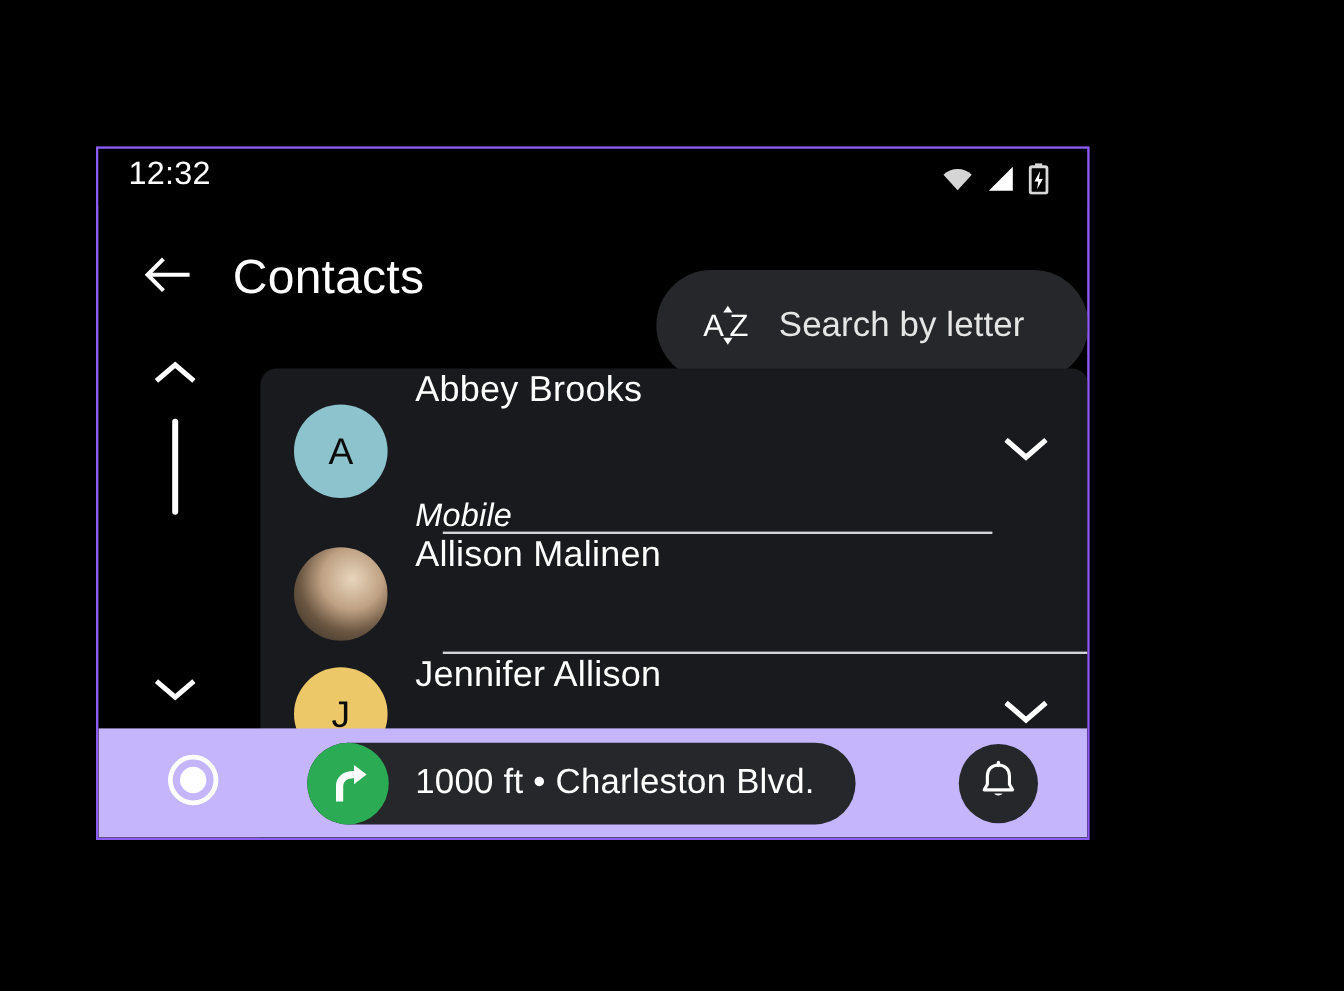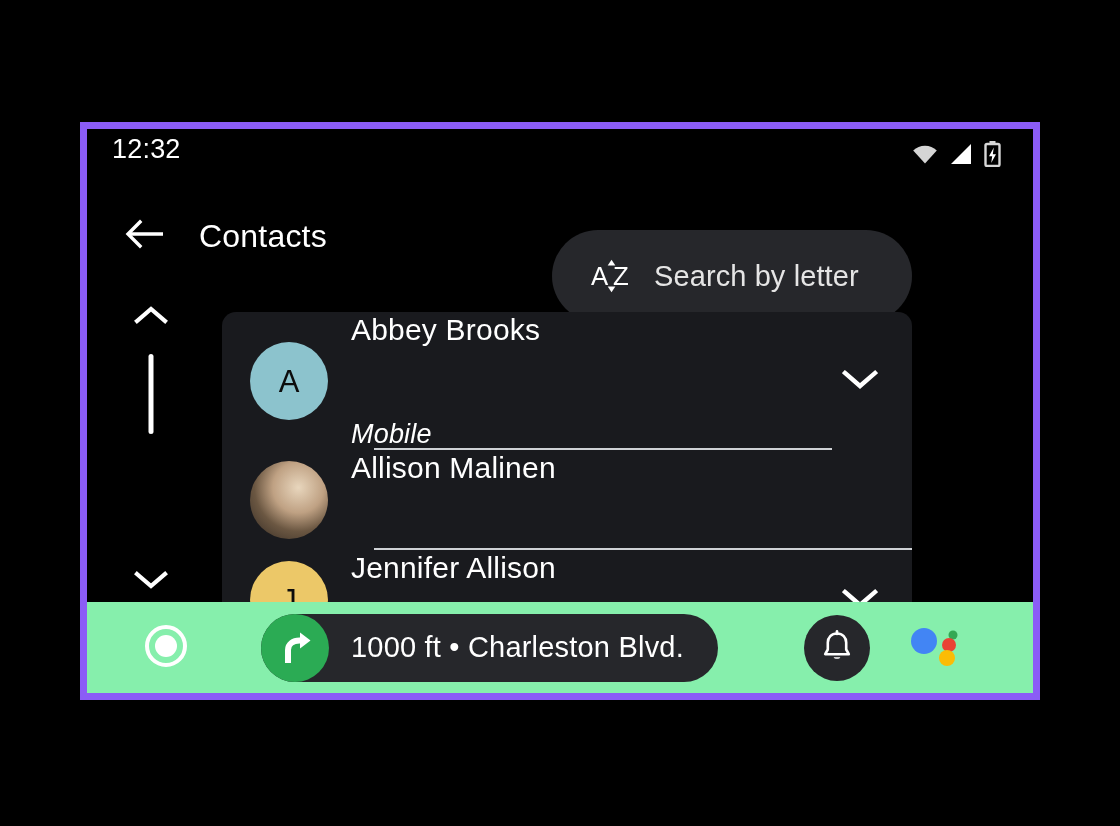--- a/index.html
+++ b/index.html
@@ -17,24 +17,24 @@
     width: 1120px;
     height: 826px;
     background: #000000;
   }
 
   
   #screen {
     position: absolute;
     left: 80px;
     top: 122px;
-    width: 960px;
+    width: 828px;
     height: 578px;
     background: #000000;
-    border: 7px solid #8b5cf6;
+    border: 2px solid #8b5cf6;
     box-sizing: border-box;
     overflow: hidden;
   }
 
   
   #status-bar {
     position: absolute;
     left: 0; top: 0;
     width: 100%;
     height: 48px;
@@ -77,21 +77,21 @@
     cursor: pointer;
   }
   #page-title {
     position: absolute;
     left: 112px;
     top: 36px;
     height: 46px;
     display: flex;
     align-items: center;
     color: #ffffff;
-    font-size: 32px;
+    font-size: 40px;
     letter-spacing: 0.2px;
   }
   #search-by-letter {
     position: absolute;
     left: 465px;
     top: 53px;
     width: 360px;
     height: 92px;
     border-radius: 46px;
     background: #26272b;
@@ -242,21 +242,21 @@
     cursor: pointer;
   }
 
   
   #bottom-bar {
     position: absolute;
     left: 0;
     bottom: 0;
     width: 100%;
     height: 91px;
-    background: #86efac;
+    background: #c4b5fd;
     display: flex;
     align-items: center;
   }
   #home-button {
     margin-left: 55px;
     width: 48px;
     height: 48px;
     flex: none;
     display: flex;
     align-items: center;

